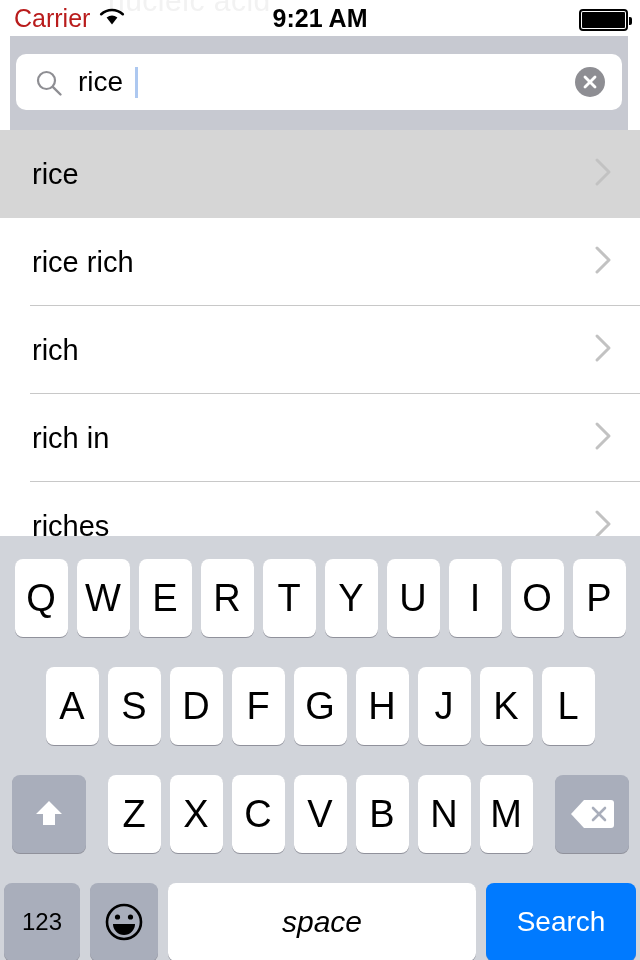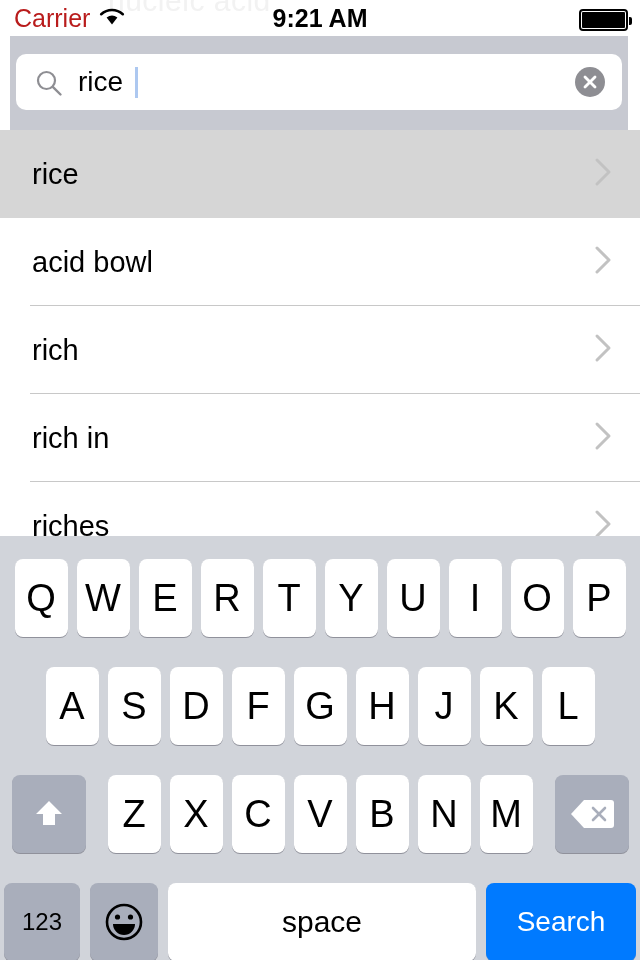--- a/index.html
+++ b/index.html
@@ -191,21 +191,21 @@
 
   .key.special {
     background: #a9aebb;
     box-shadow: 0 1px 0 rgba(136,138,148,0.9);
   }
   .key.shift  { width: 74px; height: 78px; margin-right: 13px; }
   .key.delete { width: 74px; height: 78px; margin-left: 13px; }
 
   .key.numkey   { width: 76px; height: 78px; font-size: 24px; }
   .key.emojikey { width: 68px; height: 78px; }
-  .key.spacekey { width: 308px; height: 78px; font-size: 30px; }
+  .key.spacekey { width: 308px; height: 78px; font-size: 30px; font-style: italic; }
   .key.searchkey {
     width: 150px; height: 78px;
     background: #007aff;
     color: #ffffff;
     font-size: 28px;
     box-shadow: 0 1px 0 rgba(0,90,190,0.6);
   }
 </style>
 </head>
 <body>
@@ -253,21 +253,21 @@
       <span class="row-label">rice</span>
       <span class="row-chevron">
         <svg width="22" height="34" viewBox="0 0 22 34">
           <polyline points="5,5 17,17 5,29" stroke="#c2c2c2" stroke-width="3" fill="none" stroke-linecap="round" stroke-linejoin="round"></polyline>
         </svg>
       </span>
 
     </div>
 
     <div class="row">
-      <span class="row-label">acid bowl</span>
+      <span class="row-label">rice rich</span>
       <span class="row-chevron">
         <svg width="22" height="34" viewBox="0 0 22 34">
           <polyline points="5,5 17,17 5,29" stroke="#c2c2c2" stroke-width="3" fill="none" stroke-linecap="round" stroke-linejoin="round"></polyline>
         </svg>
       </span>
       <span class="row-sep"></span>
     </div>
 
     <div class="row">
       <span class="row-label">rich</span>

